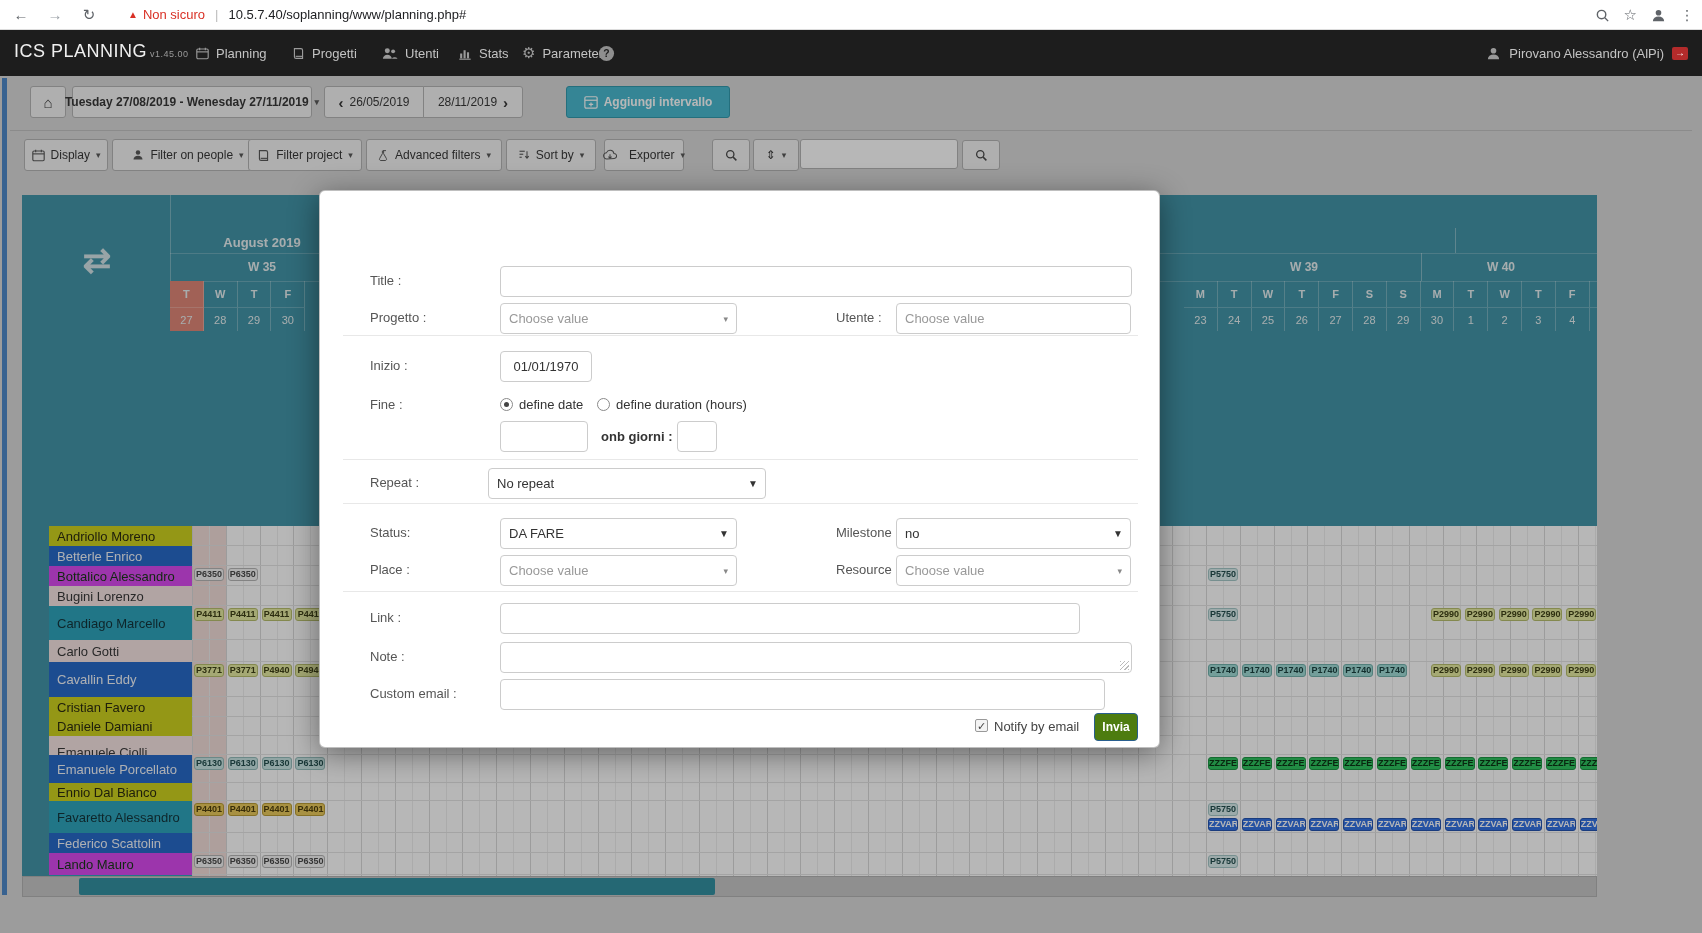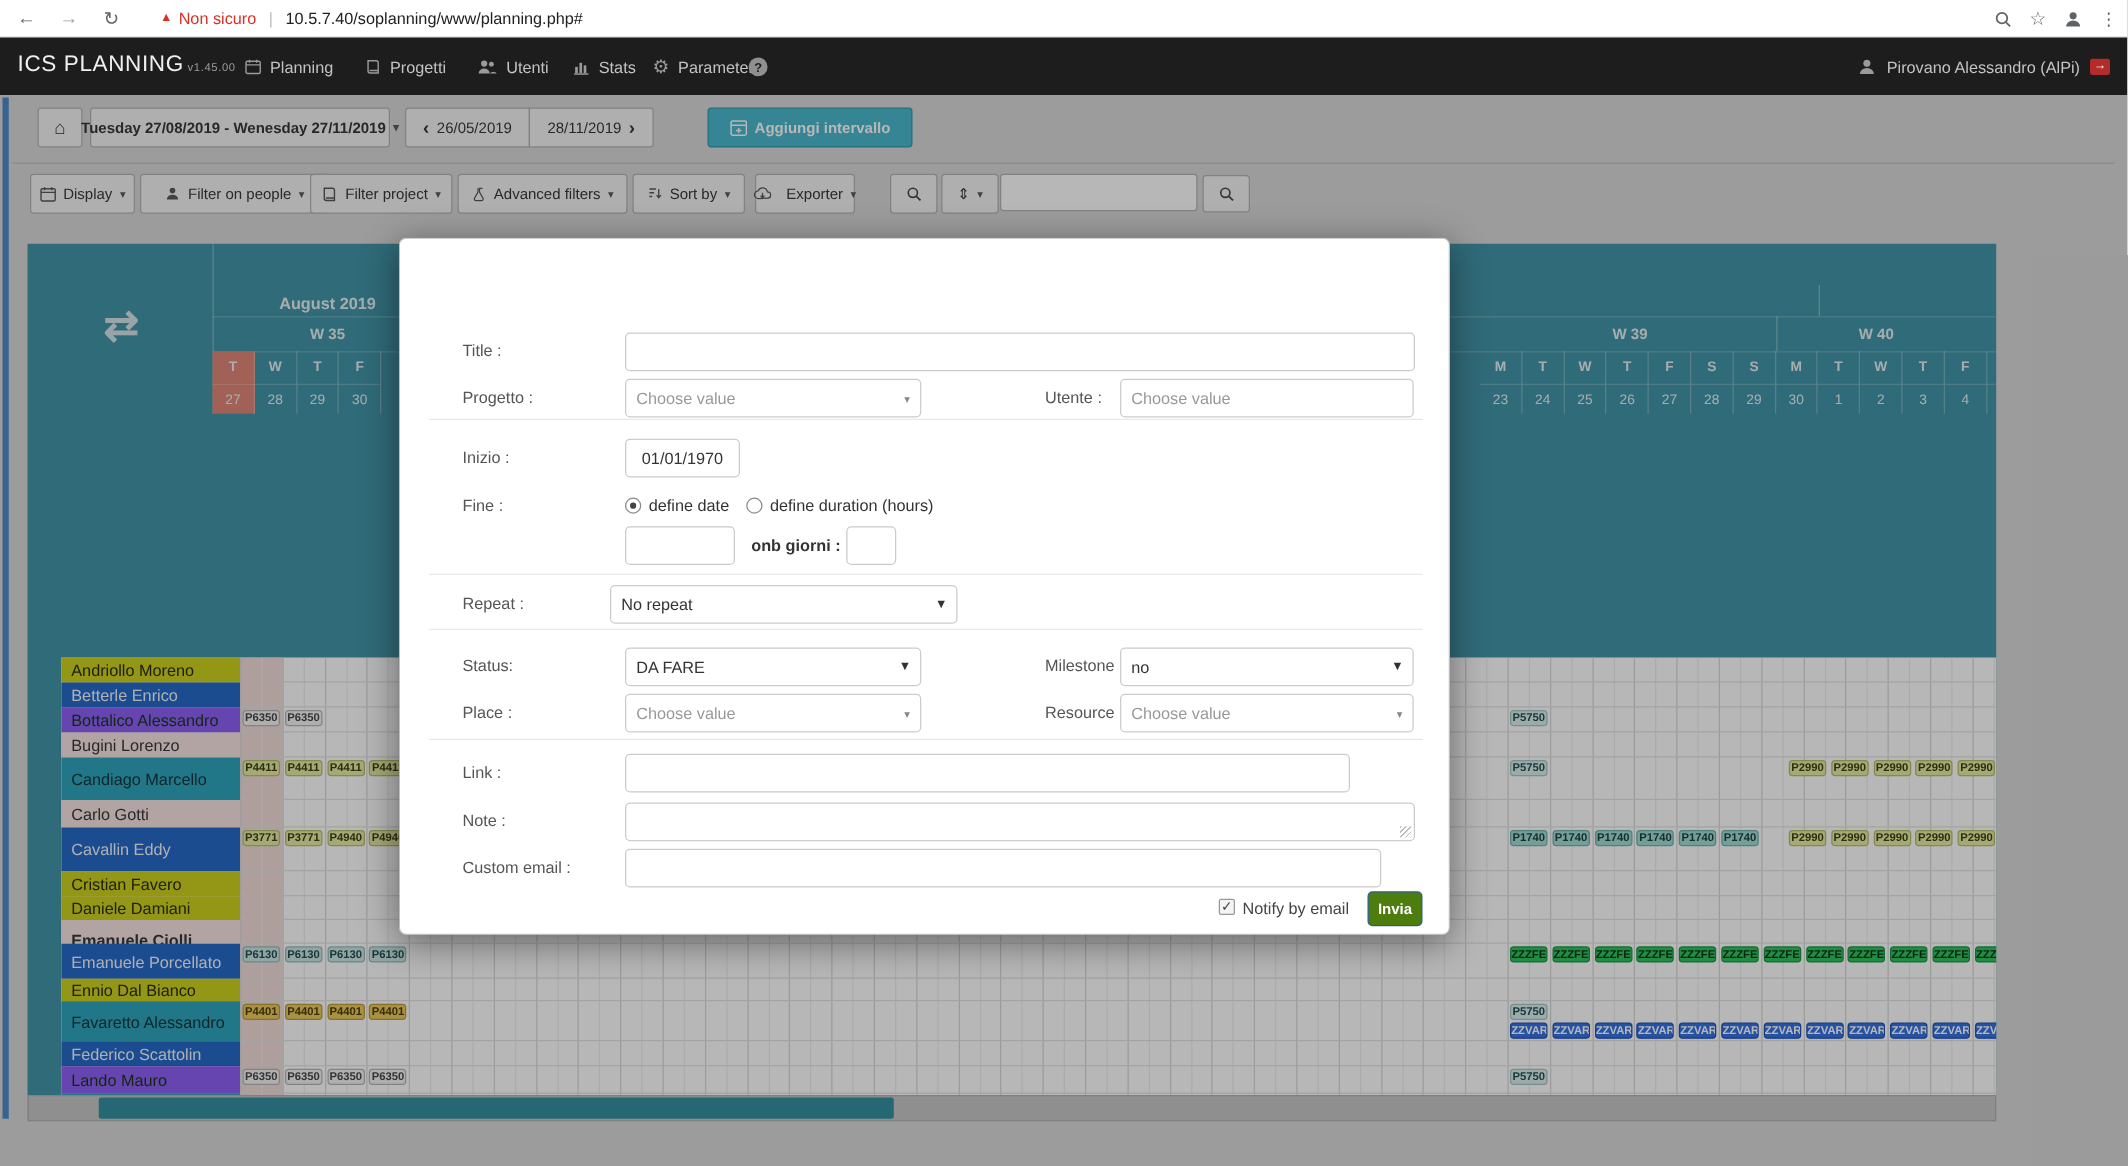--- a/index.html
+++ b/index.html
@@ -38,21 +38,21 @@
 .hlabel{position:absolute;color:#e9f1f3;font-weight:bold;text-align:center}
 .daycell{position:absolute;width:34px;color:#e9f1f3;font-weight:bold;font-size:11px;
   display:flex;align-items:center;justify-content:center;border-right:1px solid rgba(255,255,255,.28)}
 .vline{position:absolute;width:1px;background:#d8d8d8;top:0}
 .vline2{position:absolute;width:1px;background:#eeeeee;top:0}
 .hline{position:absolute;height:1px;background:#e4e4e4;left:0;width:1558px}
 .namelbl{position:absolute;left:0;width:143px;font-size:13px;display:flex;align-items:center;
   padding-left:8px;white-space:nowrap;overflow:hidden;cursor:pointer}
 .c-yellow{background:#cdd119;color:#26260a}
 .c-blue{background:#2166c8;color:#f2f5fa}
-.c-green{background:#8b5cf6;color:#113311}
+.c-green{background:#d946ef;color:#113311}
 .c-teal{background:#29a3ba;color:#0d2e36}
 .c-pink{background:#f7e4e3;color:#333}
 .chip{position:absolute;width:30px;height:13px;line-height:11px;font-size:9px;font-weight:bold;
   text-align:center;border-radius:3px;border:1px solid;overflow:hidden;white-space:nowrap;cursor:pointer}
 #hscroll-track{position:absolute;left:22px;top:876px;width:1575px;height:21px;background:#c6c6c6;border:1px solid #b0b0b0}
 #hscroll-thumb{position:absolute;left:56px;top:1px;width:636px;height:17px;background:#2f8ea0;border-radius:2px}
 #leftstrip{position:absolute;left:2px;top:78px;width:5px;height:817px;background:#4a86c8}
 
 #overlay{position:absolute;left:0;top:76px;width:1702px;height:857px;background:rgba(15,15,15,.30);z-index:50}
 
@@ -444,21 +444,21 @@
         <div class="namelbl c-teal" style="top: 80px; height: 34px;">Candiago Marcello</div>
         <div class="hline" style="top: 135px;"></div>
         <div class="namelbl c-pink" style="top: 114px; height: 22px;">Carlo Gotti</div>
         <div class="hline" style="top: 170px;"></div>
         <div class="namelbl c-blue" style="top: 136px; height: 35px;">Cavallin Eddy</div>
         <div class="hline" style="top: 190px;"></div>
         <div class="namelbl c-yellow" style="top: 171px; height: 20px;">Cristian Favero</div>
         <div class="hline" style="top: 209px;"></div>
         <div class="namelbl c-yellow" style="top: 191px; height: 19px;">Daniele Damiani</div>
         <div class="hline" style="top: 228px;"></div>
-        <div class="namelbl c-pink" style="top: 210px; height: 33px; font-weight: bold;">Emanuele Ciolli</div>
+        <div class="namelbl c-pink" style="top: 210px; height: 33px;">Emanuele Ciolli</div>
         <div class="hline" style="top: 256px;"></div>
         <div class="namelbl c-blue" style="top: 229px; height: 28px;">Emanuele Porcellato</div>
         <div class="hline" style="top: 274px;"></div>
         <div class="namelbl c-yellow" style="top: 257px; height: 18px;">Ennio Dal Bianco</div>
         <div class="hline" style="top: 306px;"></div>
         <div class="namelbl c-teal" style="top: 275px; height: 32px;">Favaretto Alessandro</div>
         <div class="hline" style="top: 326px;"></div>
         <div class="namelbl c-blue" style="top: 307px; height: 20px;">Federico Scattolin</div>
         <div class="hline" style="top: 348px;"></div>
         <div class="namelbl c-green" style="top: 327px; height: 22px;">Lando Mauro</div>

